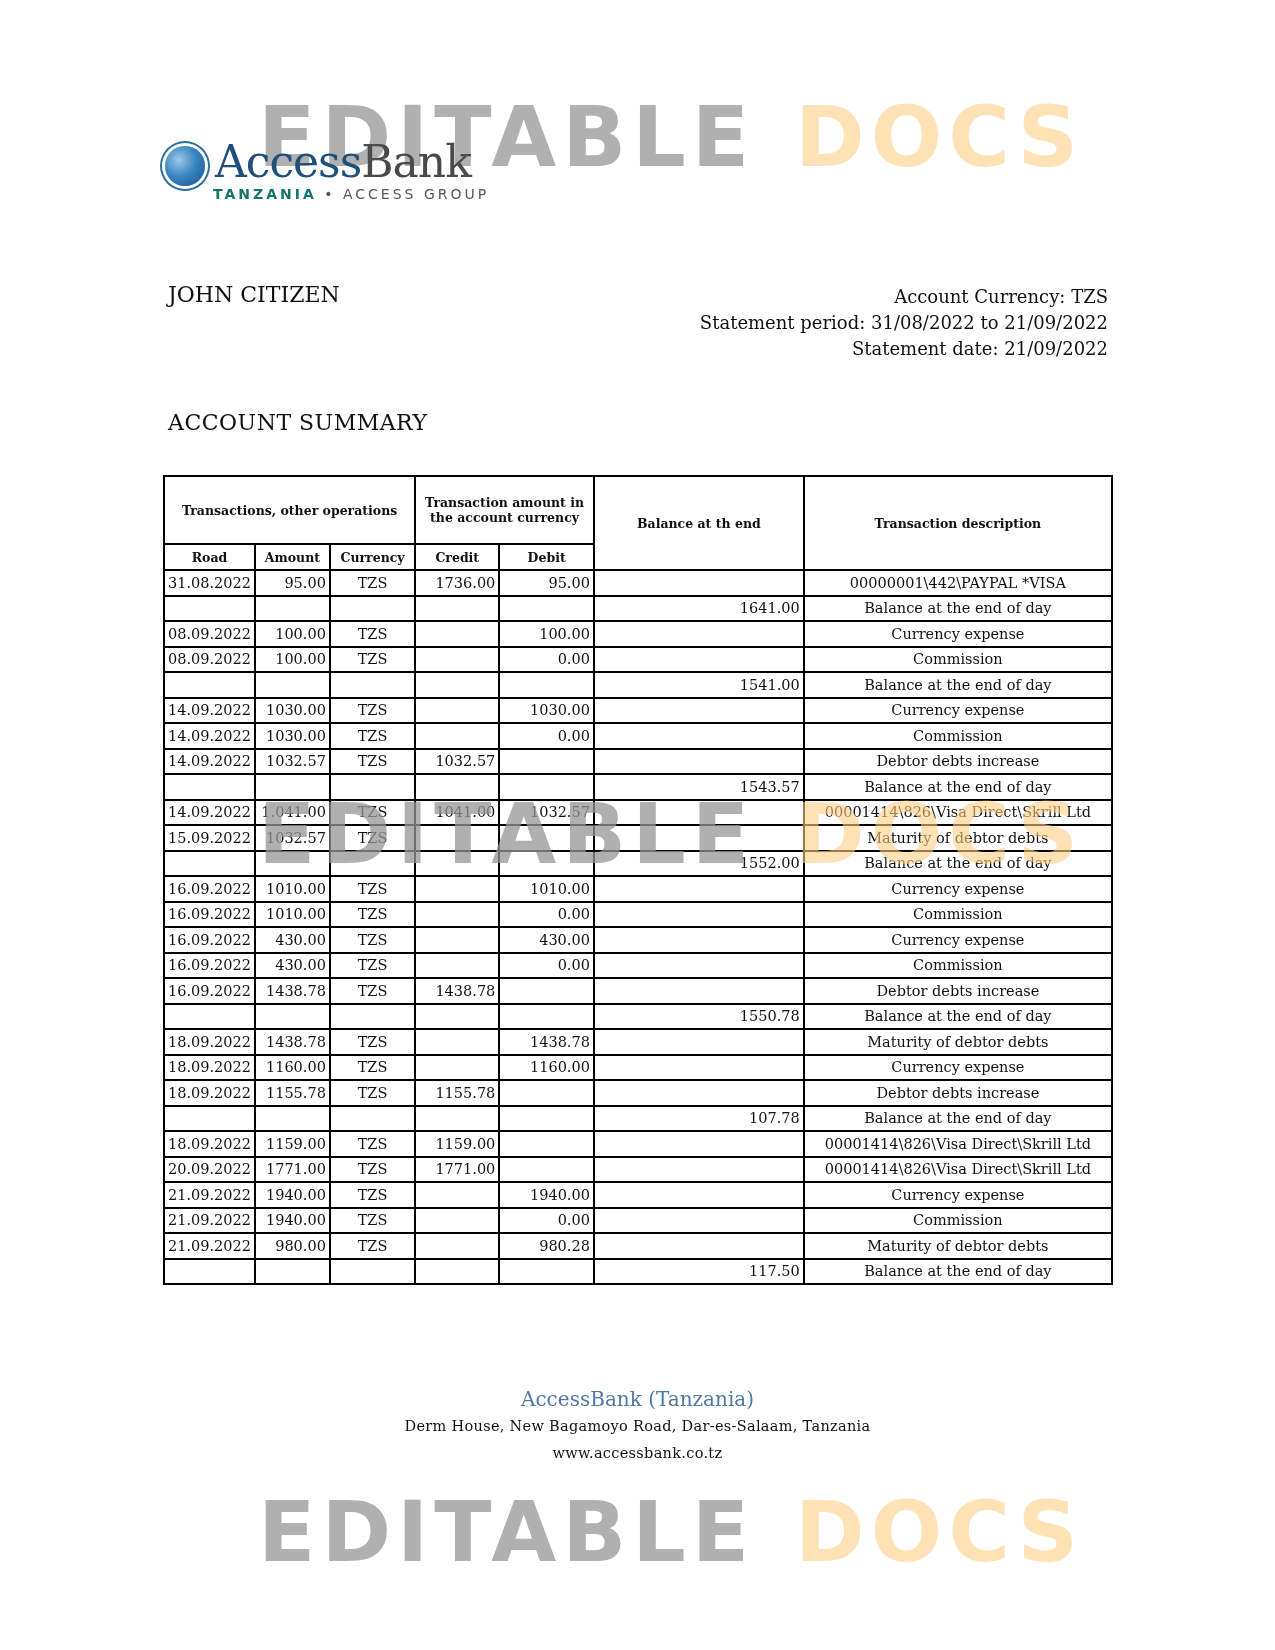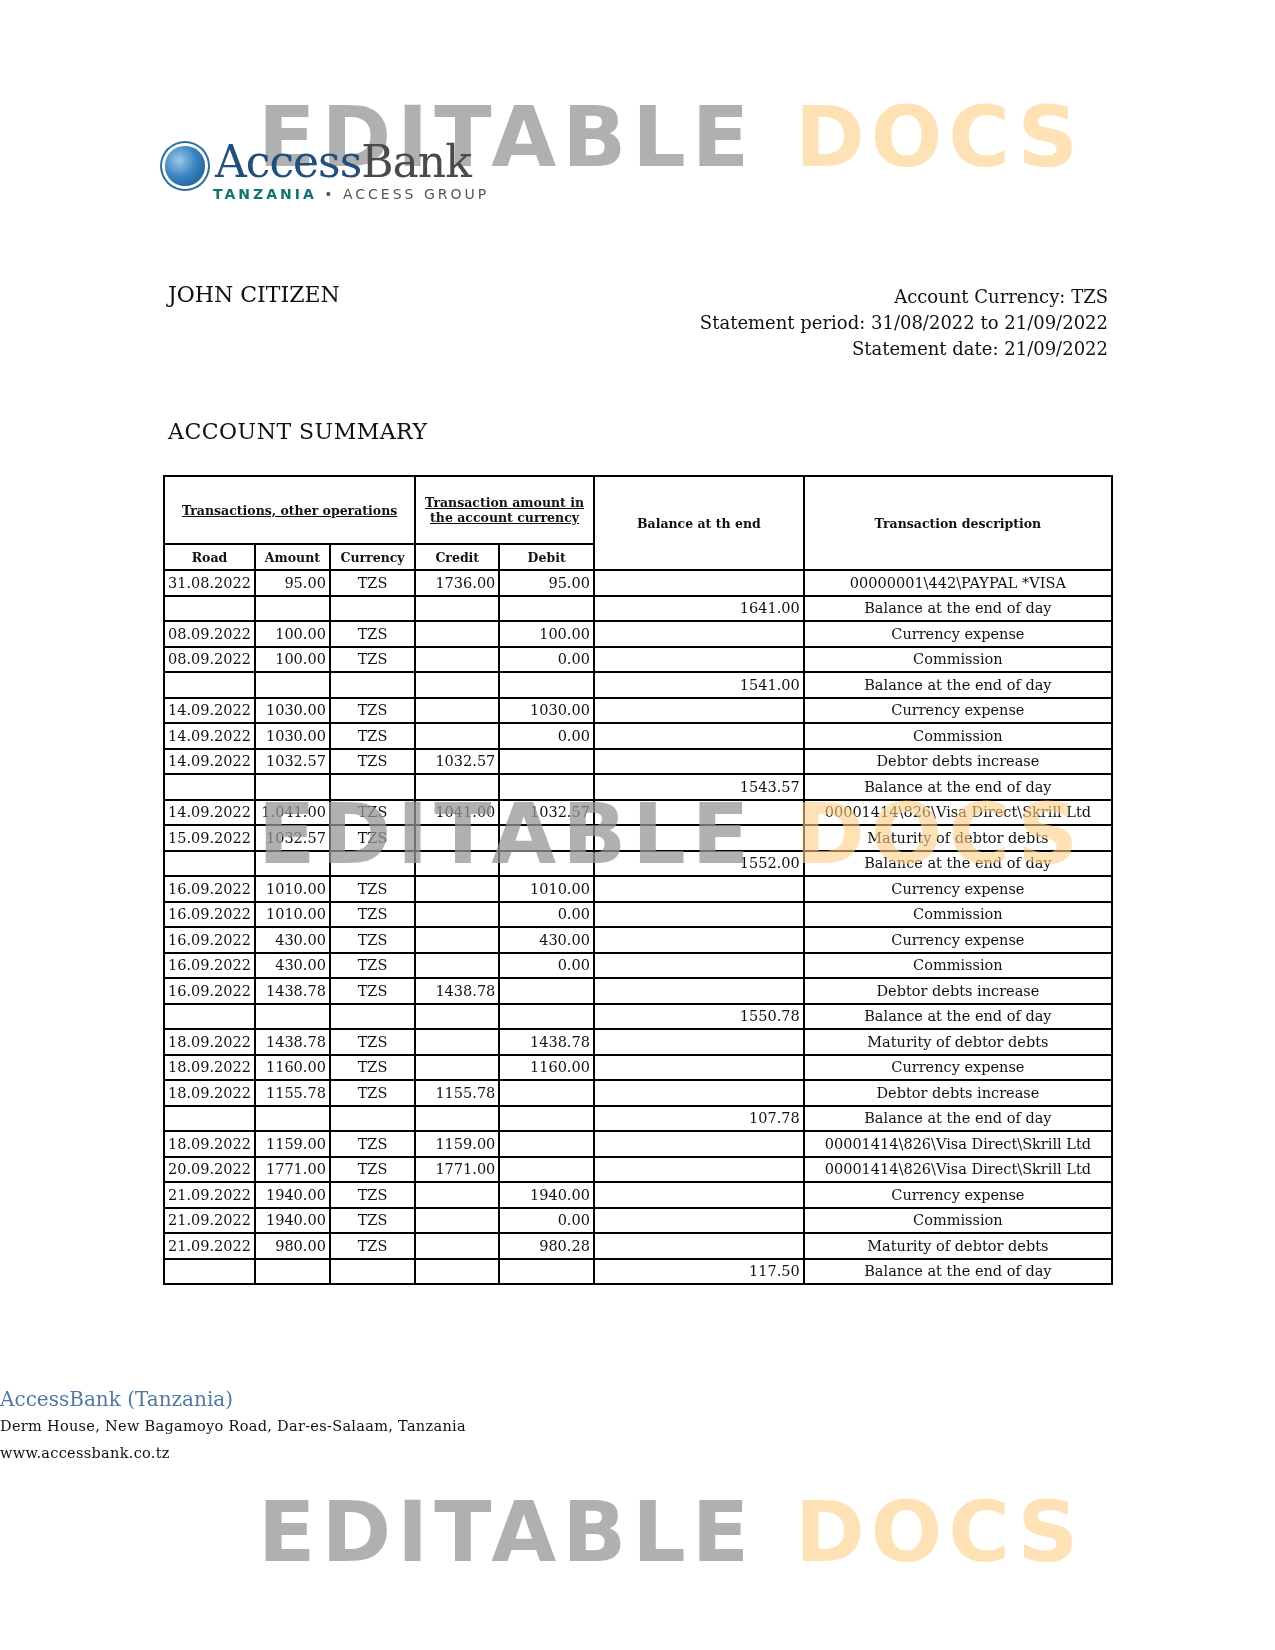--- a/index.html
+++ b/index.html
@@ -10,31 +10,31 @@
   .logo { position:absolute; left:165px; top:140px; }
   .logo-globe { position:absolute; left:0; top:6px; width:40px; height:40px; border-radius:50%; background:radial-gradient(circle at 35% 35%, #9cc8e8 0%, #3a86c3 45%, #164f86 100%); box-shadow:0 0 0 3px #fff, 0 0 0 5px #2d6f9c; }
   .logo-name { position:absolute; left:50px; top:-4px; font-family:"DejaVu Serif", serif; font-size:44px; color:#1f4f7b; letter-spacing:-1px; white-space:nowrap; }
   .logo-name .b { color:#4a4a4a; }
   .logo-tag { position:absolute; left:48px; top:46px; font-family:"DejaVu Sans", sans-serif; font-size:14px; letter-spacing:3px; white-space:nowrap; color:#555; }
   .logo-tag .t { color:#0f766e; font-weight:bold; }
   .client { position:absolute; left:168px; top:282px; }
   .client-name { font-size:22px; line-height:26px; }
   .client-addr { font-size:18px; line-height:26px; }
   .acct { position:absolute; right:167px; top:284px; text-align:right; font-size:18px; line-height:26px; }
-  .summary-title { position:absolute; left:168px; top:419px; font-size:22px; letter-spacing:0.5px; }
+  .summary-title { position:absolute; left:168px; top:410px; font-size:22px; letter-spacing:0.5px; }
   table.stmt { position:absolute; left:163px; top:475px; width:950px; border-collapse:collapse; font-family:"DejaVu Serif", serif; }
   table.stmt td, table.stmt th { border:2px solid #000; padding:0 3px; font-size:14.5px; white-space:nowrap; overflow:hidden; }
   table.stmt th { font-weight:bold; font-size:12.5px; text-align:center; }
-  th.h1 { height:66px;text-decoration:underline; }
+  th.h1 { height:66px; }
   th.h2 { height:24px; }
   tr.row td { height:23.5px; }
   td.r { text-align:right; }
   td.c { text-align:center; }
   td.l { text-align:center; }
-  .footer { position:absolute; left:0; width:1275px; top:1385px; text-align:left; }
+  .footer { position:absolute; left:0; width:1275px; top:1385px; text-align:center; }
   .footer-name { font-size:20px; color:#4f78a8; line-height:28px; }
   .footer-line { font-size:14.5px; line-height:26.5px; letter-spacing:0.3px; }
 </style>
 </head>
 <body>
 
 <div class="wm" style="top:95px;"><span class="w1">EDITABLE</span><span class="w2">DOCS</span></div>
 
 <div class="logo">
   <div class="logo-globe"></div>

